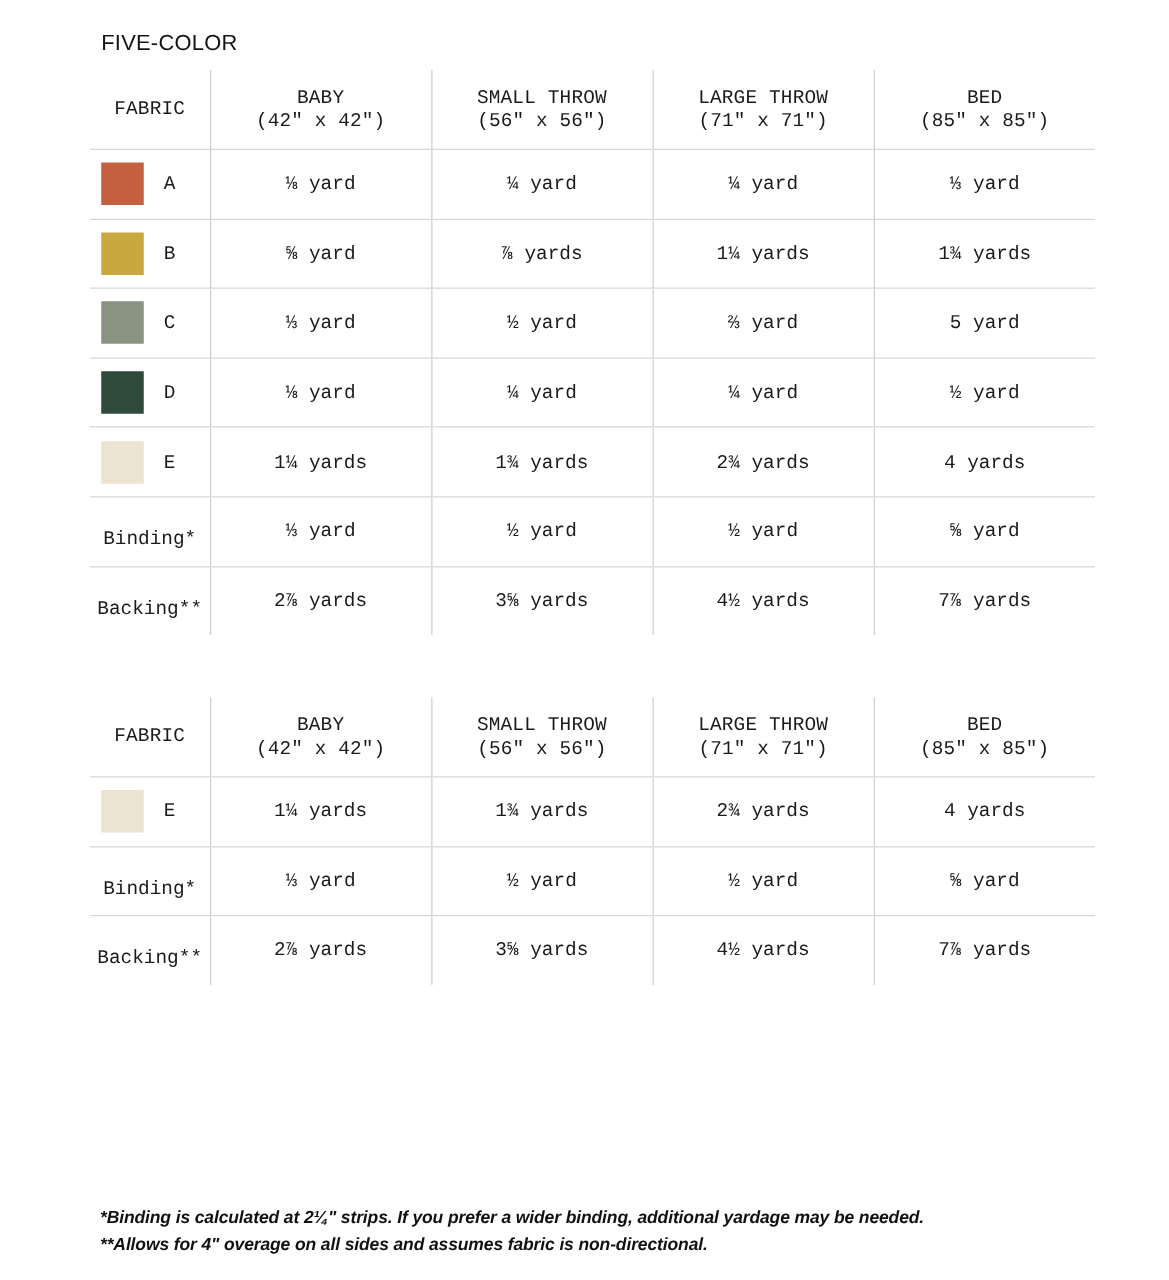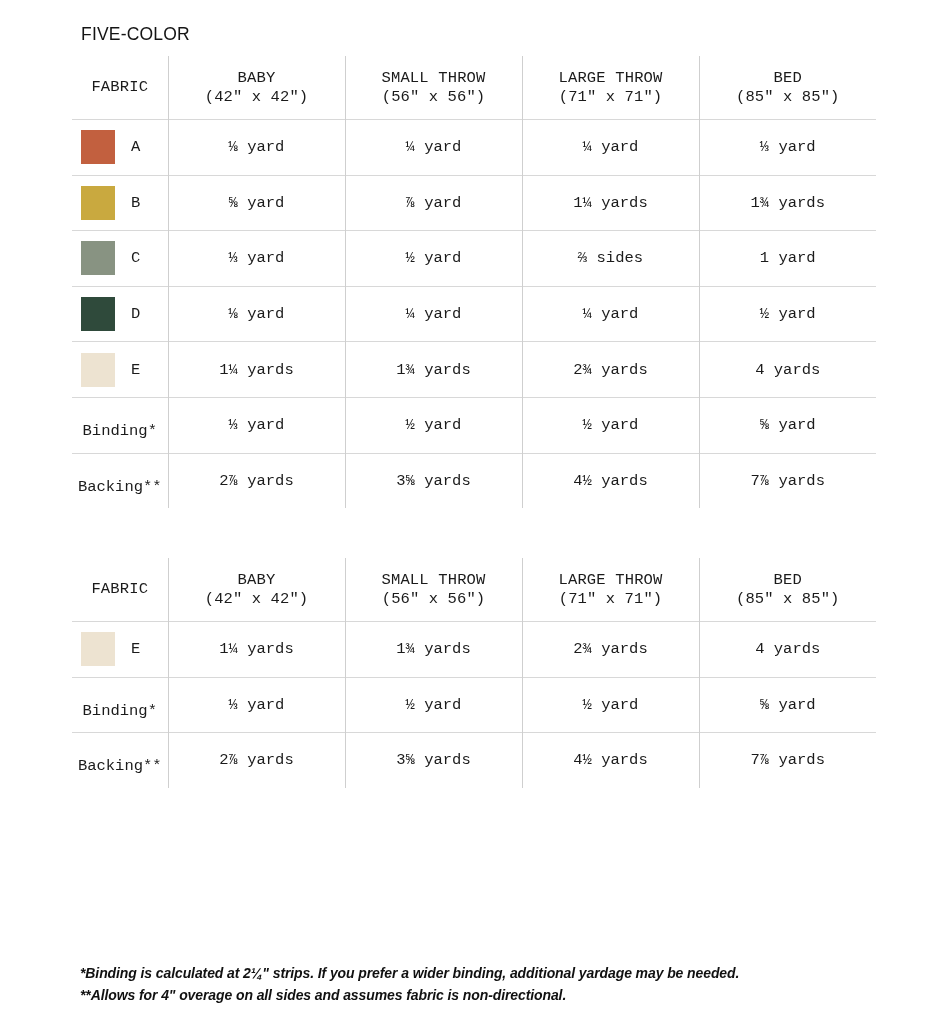--- a/index.html
+++ b/index.html
@@ -192,35 +192,35 @@
             <td class="vsep">⅓ yard</td>
           </tr>
           <tr>
             <td class="fabric">
               <div class="fabric-inner">
                 <span class="swatch" style="background: rgb(201, 169, 63);"></span>
                 <span class="fabric-label">B</span>
               </div>
             </td>
             <td class="vsep">⅝ yard</td>
-            <td class="vsep">⅞ yard</td>
+            <td class="vsep">⅞ yards</td>
             <td class="vsep">1¼ yards</td>
             <td class="vsep">1¾ yards</td>
           </tr>
           <tr>
             <td class="fabric">
               <div class="fabric-inner">
                 <span class="swatch" style="background: rgb(136, 147, 130);"></span>
                 <span class="fabric-label">C</span>
               </div>
             </td>
             <td class="vsep">⅓ yard</td>
             <td class="vsep">½ yard</td>
-            <td class="vsep">⅔ sides</td>
-            <td class="vsep">1 yard</td>
+            <td class="vsep">⅔ yard</td>
+            <td class="vsep">5 yard</td>
           </tr>
           <tr>
             <td class="fabric">
               <div class="fabric-inner">
                 <span class="swatch" style="background: rgb(47, 74, 59);"></span>
                 <span class="fabric-label">D</span>
               </div>
             </td>
             <td class="vsep">⅛ yard</td>
             <td class="vsep">¼ yard</td>

